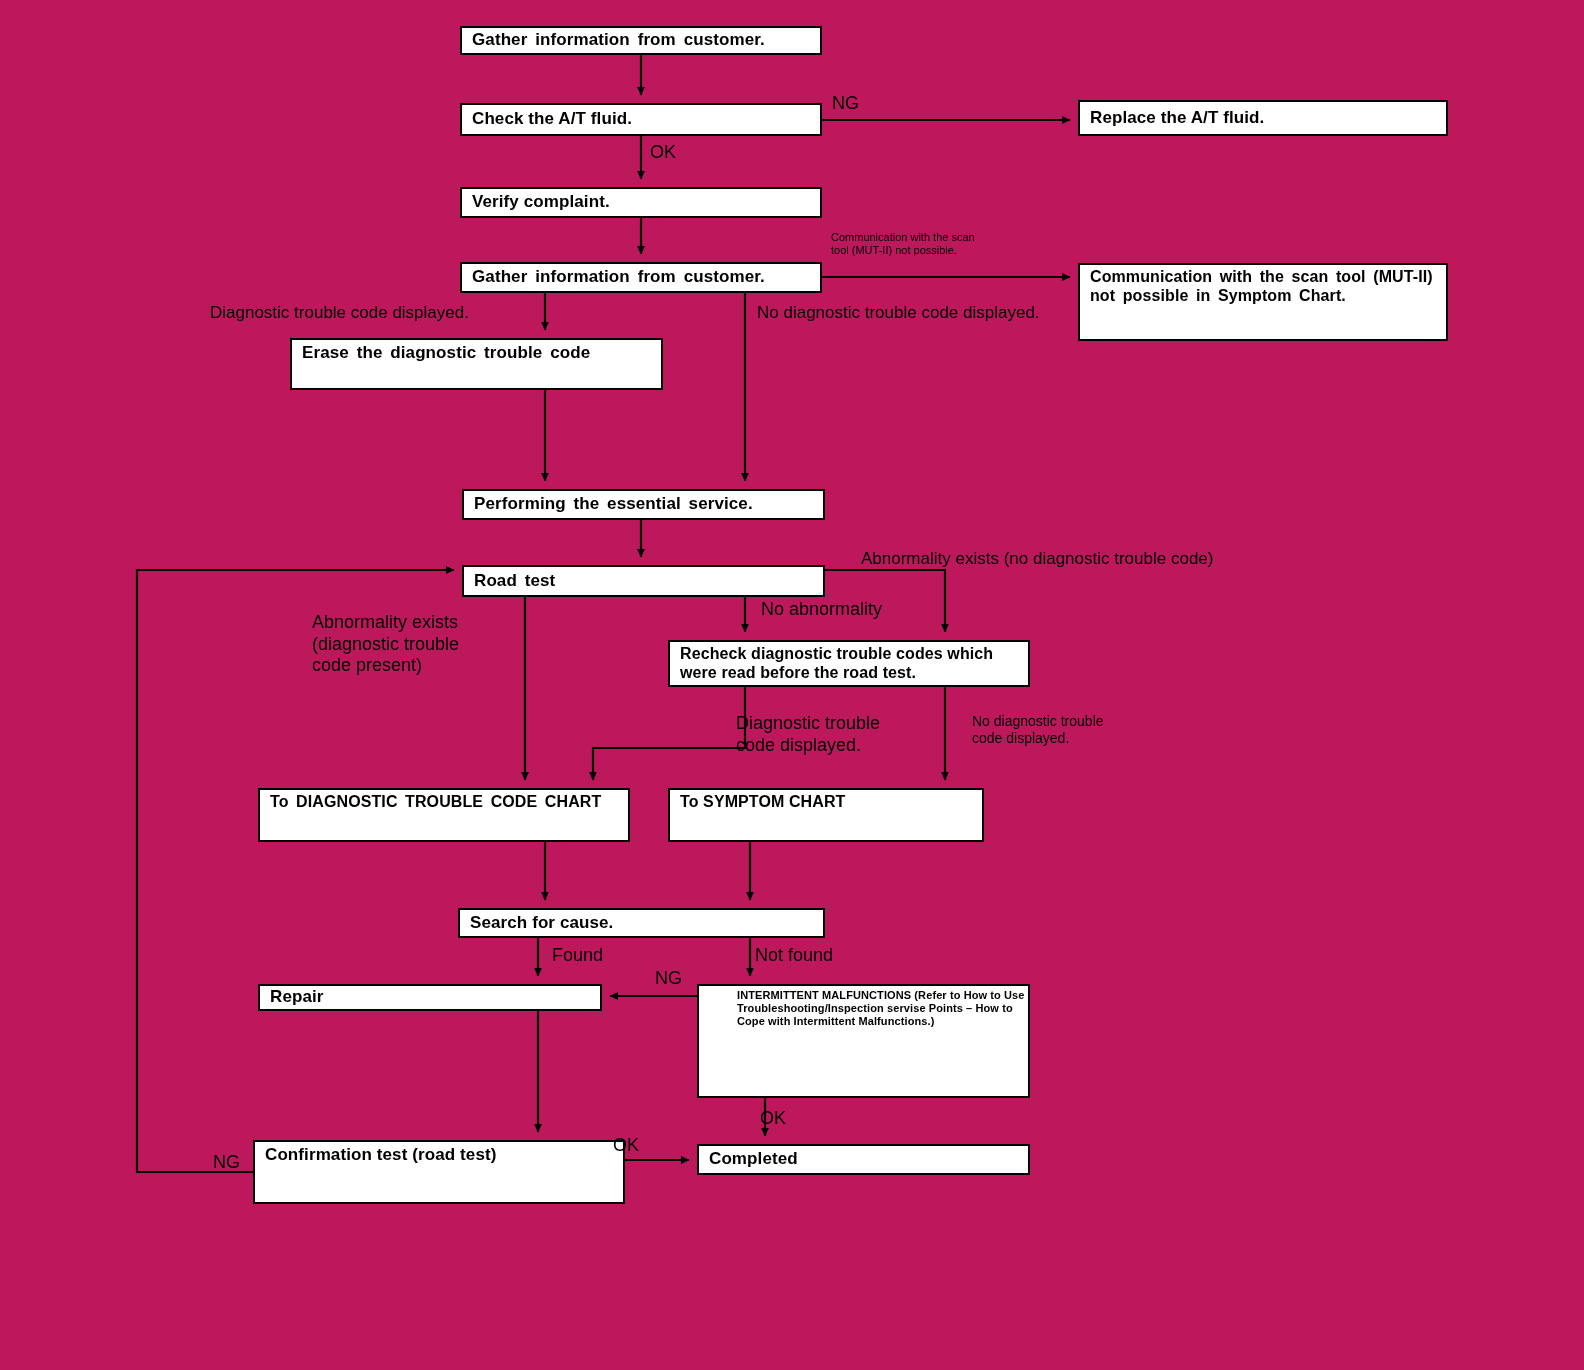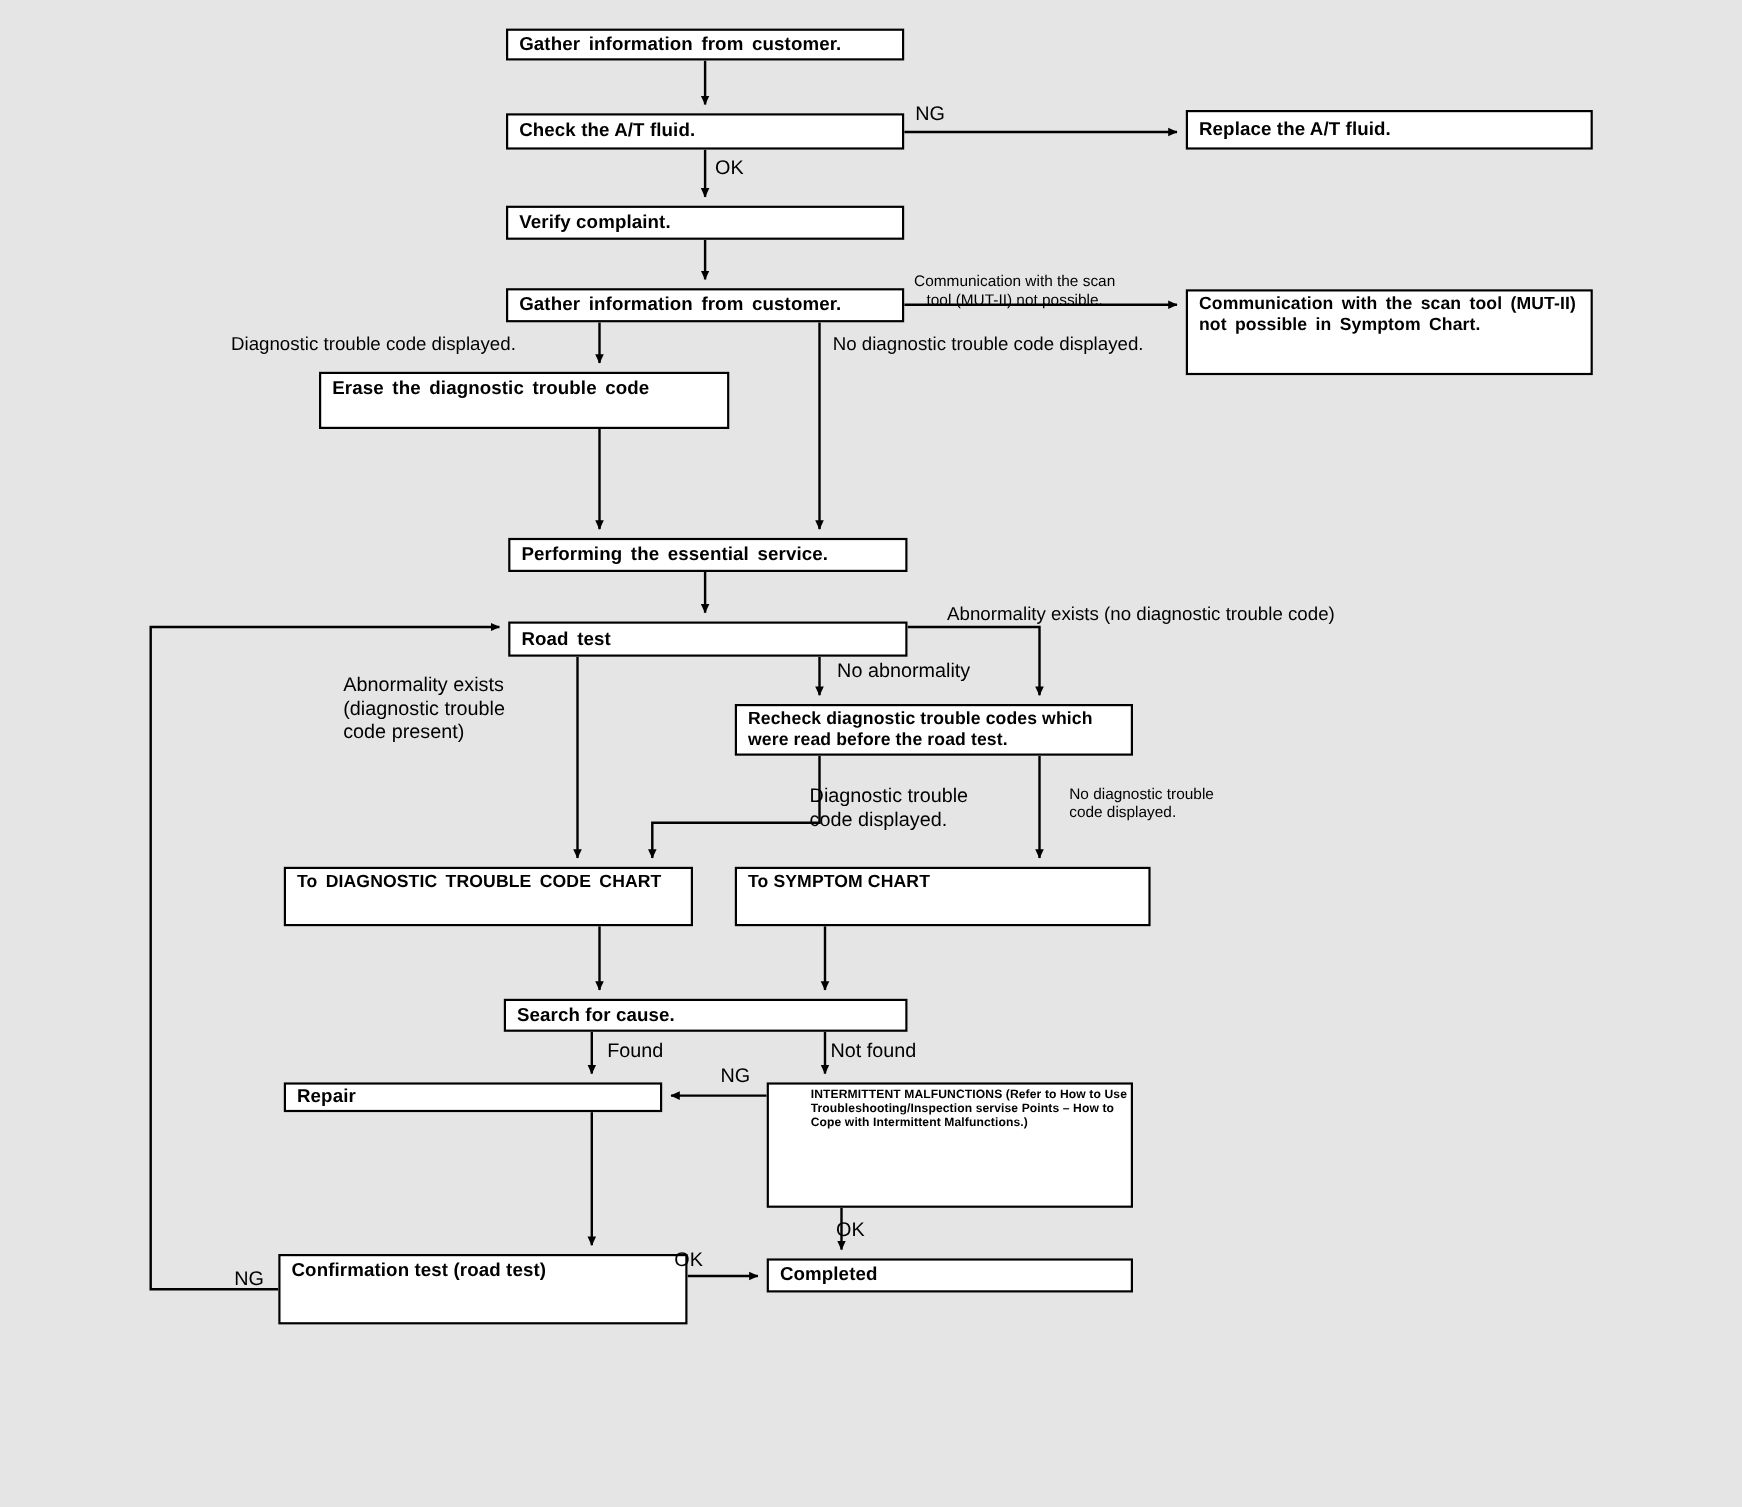--- a/index.html
+++ b/index.html
@@ -1,17 +1,17 @@
 <!DOCTYPE html>
 <html><head>
 <meta charset="utf-8">
 <style>
   html,body{margin:0;padding:0;background:#fff;}
   body{width:1584px;height:1370px;font-family:"Liberation Sans",sans-serif;}
-  #stage{position:relative;width:1584px;height:1370px;overflow:hidden;background:#e5e5e5;}
+  #stage{position:relative;width:1584px;height:1370px;overflow:hidden;background:#be185d;}
   svg#wires{position:absolute;left:0;top:0;width:1584px;height:1370px;}
   .box{position:absolute;box-sizing:border-box;border:2px solid #000;background:#fff;
        display:flex;align-items:flex-start;}
   .box.vcenter{align-items:center;}
   .box .txt{font-weight:bold;color:#000;line-height:1.18;padding:3px 0 0 10px;letter-spacing:.1px;}
   .box.vcenter .txt{padding-top:0;}
   .lbl{position:absolute;color:#000;font-weight:normal;line-height:1.2;white-space:pre-line;}
 </style>
 </head>
 <body>
@@ -98,41 +98,41 @@
     </div>
     <div class="box vcenter" style="left: 462px; top: 565px; width: 363px; height: 32px;">
       <div class="txt" style="font-size: 17px; word-spacing: 3px;">Road test</div>
     </div>
     <div class="box" style="left: 668px; top: 640px; width: 362px; height: 47px;">
       <div class="txt" style="font-size: 16px;">Recheck diagnostic trouble codes which were read before the road test.</div>
     </div>
     <div class="box" style="left: 258px; top: 788px; width: 372px; height: 54px;">
       <div class="txt" style="font-size: 16px; word-spacing: 3px;">To DIAGNOSTIC TROUBLE CODE CHART</div>
     </div>
-    <div class="box" style="left: 668px; top: 788px; width: 378px; height: 54px;">
+    <div class="box" style="left: 668px; top: 788px; width: 316px; height: 54px;">
       <div class="txt" style="font-size: 16px;">To SYMPTOM CHART</div>
     </div>
     <div class="box vcenter" style="left: 458px; top: 908px; width: 367px; height: 30px;">
       <div class="txt" style="font-size: 17px;">Search for cause.</div>
     </div>
     <div class="box vcenter" style="left: 258px; top: 984px; width: 344px; height: 27px;">
       <div class="txt" style="font-size: 17px;">Repair</div>
     </div>
     <div class="box" style="left: 697px; top: 984px; width: 333px; height: 114px;">
       <div class="txt" style="font-size: 11px; padding-left: 38px;">INTERMITTENT MALFUNCTIONS (Refer to How to Use Troubleshooting/Inspection servise Points – How to Cope with Intermittent Malfunctions.)</div>
     </div>
     <div class="box" style="left: 253px; top: 1140px; width: 372px; height: 64px;">
       <div class="txt" style="font-size: 17px;">Confirmation test (road test)</div>
     </div>
     <div class="box vcenter" style="left: 697px; top: 1144px; width: 333px; height: 31px;">
       <div class="txt" style="font-size: 17px; text-align: center;">Completed</div>
     </div>
     <div class="lbl" style="left: 832px; top: 93px; font-size: 18px;">NG</div>
     <div class="lbl" style="left: 650px; top: 142px; font-size: 18px;">OK</div>
-    <div class="lbl" style="left: 831px; top: 247px; font-size: 14px; text-align: center;">Communication with the scan
+    <div class="lbl" style="left: 831px; top: 231px; font-size: 11px;">Communication with the scan
 tool (MUT-II) not possible.</div>
     <div class="lbl" style="left: 210px; top: 303px; font-size: 17px;">Diagnostic trouble code displayed.</div>
     <div class="lbl" style="left: 757px; top: 303px; font-size: 17px;">No diagnostic trouble code displayed.</div>
     <div class="lbl" style="left: 861px; top: 549px; font-size: 17px;">Abnormality exists (no diagnostic trouble code)</div>
     <div class="lbl" style="left: 761px; top: 599px; font-size: 18px;">No abnormality</div>
     <div class="lbl" style="left: 312px; top: 612px; font-size: 18px;">Abnormality  exists
 (diagnostic  trouble
 code present)</div>
     <div class="lbl" style="left: 736px; top: 713px; font-size: 18px;">Diagnostic trouble
 code displayed.</div>

